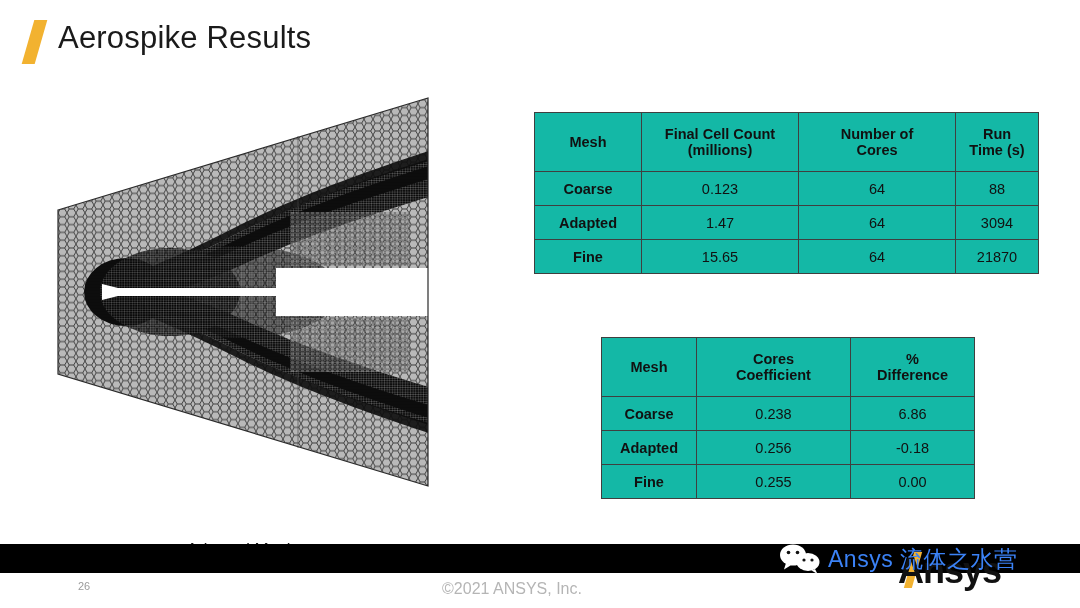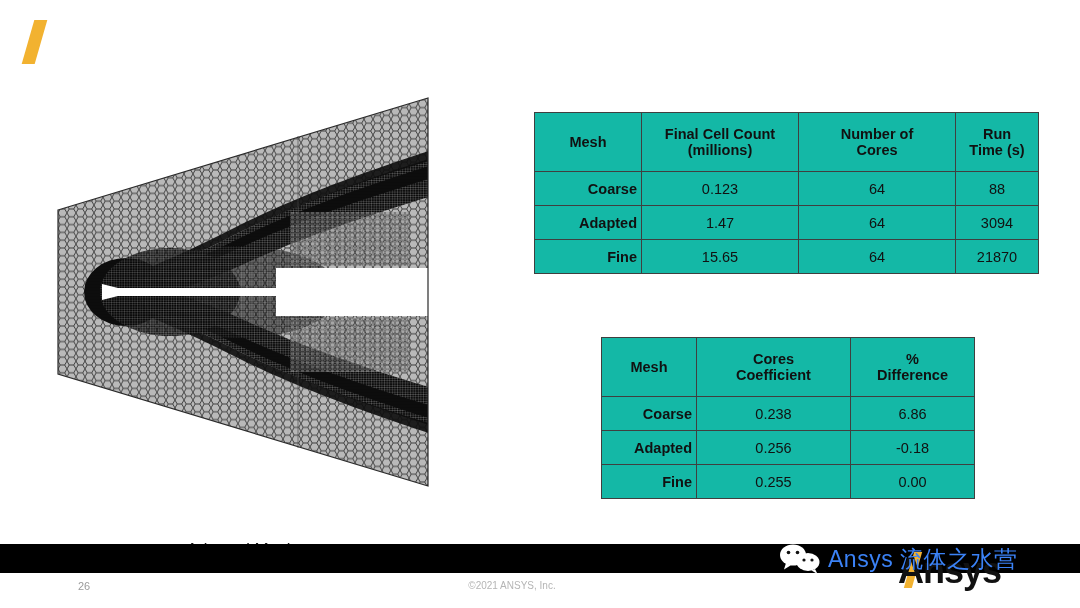--- a/index.html
+++ b/index.html
@@ -53,21 +53,21 @@
   table.data-table thead th{
     font-weight:bold;
     font-size:14.5px;
     line-height:1.12;
     height:58px;
   }
   table.data-table tbody td{
     font-size:14.5px;
     height:33px;
   }
-  table.data-table tbody td.rowhead{font-weight:bold;text-align:right;}
+  table.data-table tbody td.rowhead{font-weight:bold;}
 
   #table-one{position:absolute;left:534px;top:112px;}
   #table-one th.c0{width:98px;}
   #table-one th.c1{width:148px;}
   #table-one th.c2{width:148px;margin-left:14px;}
   #table-one th.c3{width:74px;}
 
   #table-two{position:absolute;left:601px;top:337px;}
   #table-two th.c0{width:86px;}
   #table-two th.c1{width:145px;}
@@ -75,21 +75,21 @@
 
   
   .footer-bar{position:absolute;left:0;top:544px;width:1080px;height:29px;background:#000;}
   .page-number{
     position:absolute;left:78px;top:580px;
     font-size:11px;color:#9b9b9b;
     font-family:"Liberation Sans", sans-serif;
   }
   .copyright{
     position:absolute;left:0;top:580px;width:1024px;
-    text-align:center;font-size:10px;color:#b5b5b5;
+    text-align:center;font-size:16px;color:#b5b5b5;
     font-family:"Liberation Sans", sans-serif;
   }
 
   
   .wechat-mark{position:absolute;left:778px;top:536px;width:302px;height:54px;}
   .wechat-logo{position:absolute;left:0px;top:8px;width:46px;height:30px;}
   .wechat-name{
     position:absolute;left:50px;top:8px;
     font-size:23px;color:#3b82f6;white-space:nowrap;
     font-family:"Liberation Sans", sans-serif;
@@ -107,20 +107,21 @@
     transform:skewX(-16deg);
   }
 </style>
 </head>
 <body>
 
 <div class="slide">
 
   <div class="title-row">
     <div class="title-accent"></div>
+    <div class="title-text">Aerospike Results</div>
   </div>
 
   <div class="figure">
     <svg width="400" height="400" viewBox="0 0 400 400">
       <defs>
 
         <pattern id="coarseMesh" width="9" height="7.8" patternUnits="userSpaceOnUse">
           <rect width="9" height="7.8" fill="#b9b9b9"></rect>
           <path d="M0,3.9 L2.2,0 L6.7,0 L9,3.9 L6.7,7.8 L2.2,7.8 Z" fill="none" stroke="#2b2b2b" stroke-width="0.85"></path>
         </pattern>

